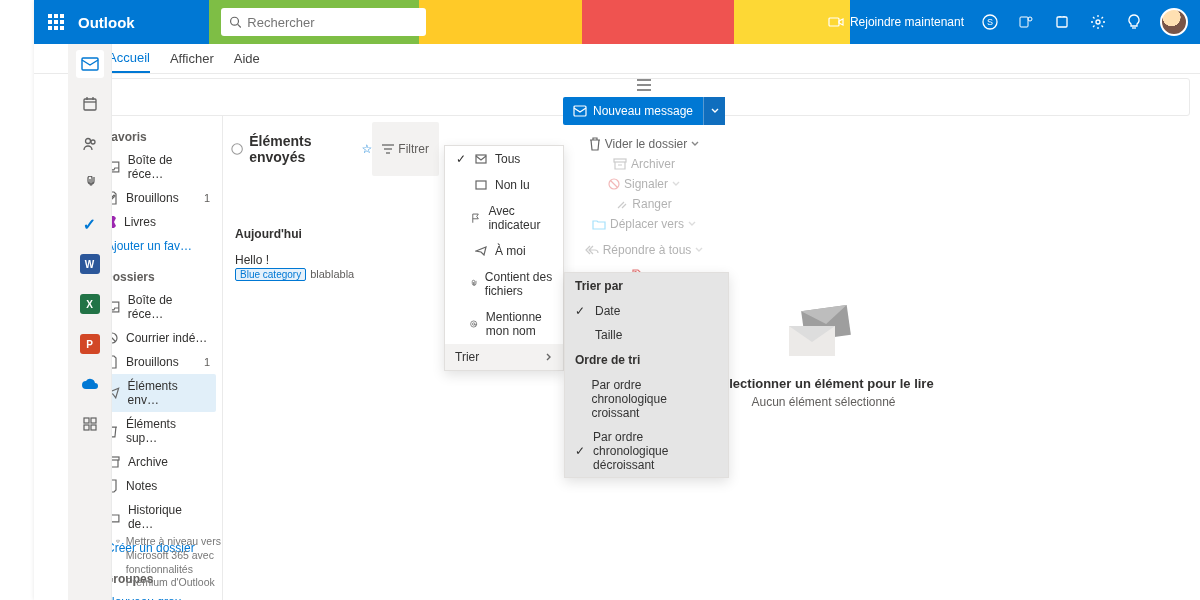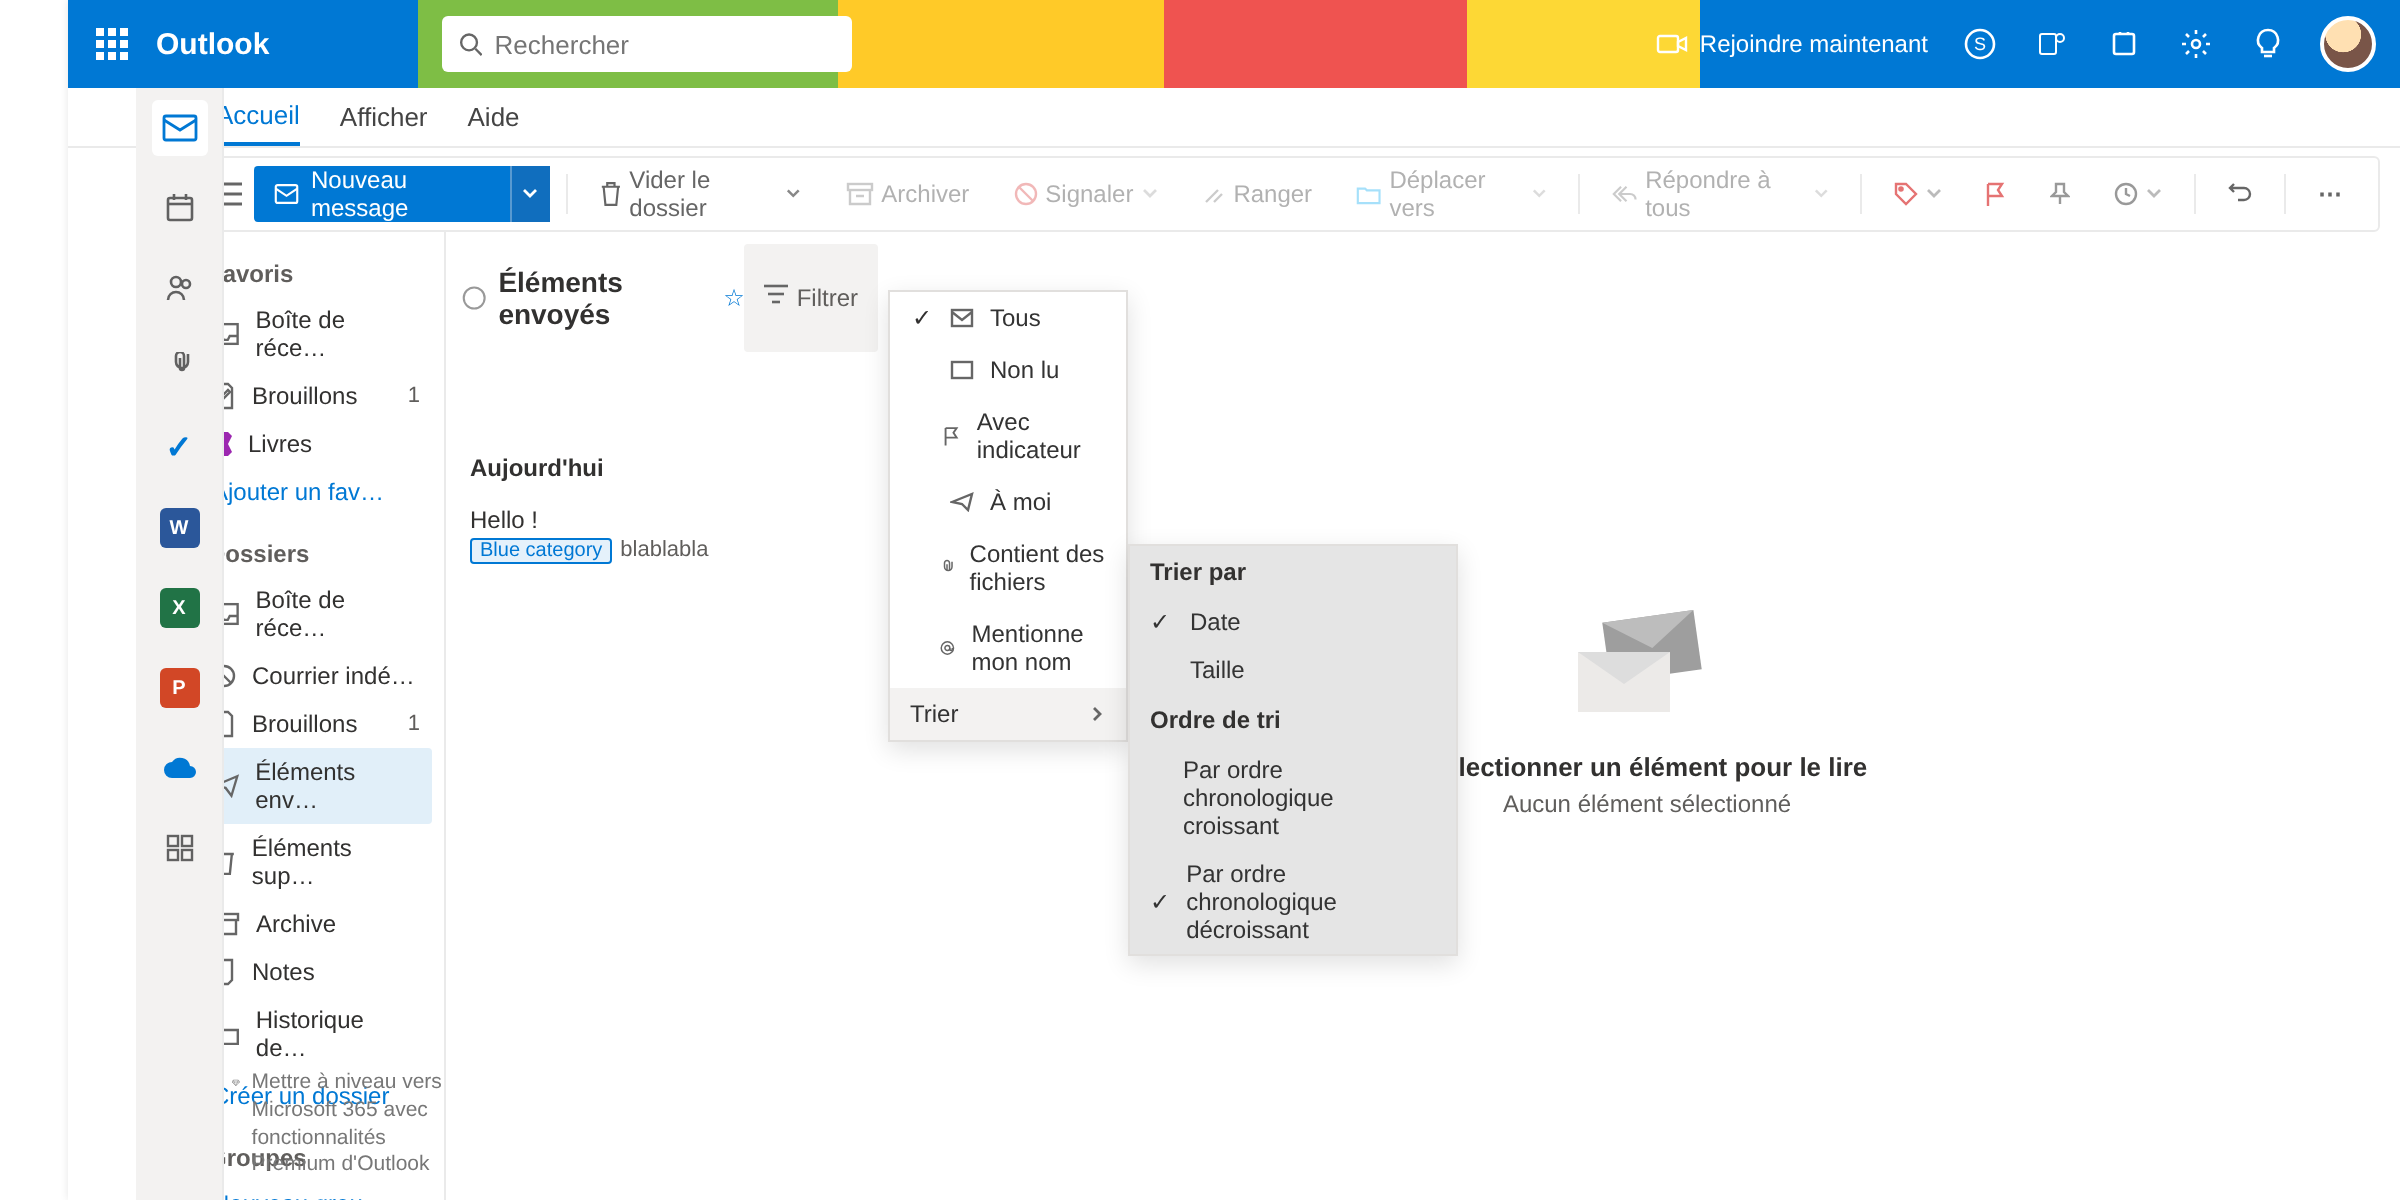--- a/index.html
+++ b/index.html
@@ -20,21 +20,21 @@
 
 .topright{margin-left:auto;display:flex;align-items:center;gap:16px;padding-right:12px;}
 .topright .iconbtn{width:20px;height:20px;display:flex;align-items:center;justify-content:center;color:#fff;}
 .joinnow{display:flex;align-items:center;gap:6px;font-size:12px;}
 .avatar{width:28px;height:28px;border-radius:50%;border:2px solid #fff;background:radial-gradient(circle at 40% 30%, #ffe0b2 0 40%, #795548 41% 100%);}
 
 .tabs{display:flex;align-items:center;gap:20px;padding:0 0 0 74px;height:30px;border-bottom:1px solid #eaeaea;font-size:13px;}
 .tabs .tab{padding:6px 0;color:#444;cursor:pointer;}
 .tabs .tab.active{color:#0078d4;border-bottom:2px solid #0078d4;font-weight:500;}
 
-.toolbar{display:flex;align-items:center;height:38px;border-bottom:1px solid #eaeaea;padding:0 8px;gap:6px;font-size:12px;color:#666; margin-left:64px; border:1px solid #eaeaea; border-radius:3px; margin-right:10px; margin-top:4px;}
+.toolbar{display:flex;align-items:center;height:38px;border-bottom:1px solid #eaeaea;padding:0 8px;gap:6px;font-size:12px;color:#666; margin-left:64px; border:1px solid #eaeaea; border-radius:3px; margin-right:10px; margin-top:4px;flex-direction:column;}
 .hamburger{color:#666;}
 .newmsg{display:flex;align-items:center;background:#0078d4;color:#fff;border-radius:2px;height:28px;}
 .newmsg .main{padding:0 10px;display:flex;align-items:center;gap:6px;}
 .newmsg .dd{background:#106ebe;border-left:1px solid rgba(255,255,255,.3);width:22px;height:28px;display:flex;align-items:center;justify-content:center;}
 .toolbtn{display:flex;align-items:center;gap:4px;padding:0 8px;color:#666;}
 .toolbtn.disabled{opacity:.5;}
 .sep{width:1px;height:20px;background:#eaeaea;margin:0 2px;}
 .dots{letter-spacing:2px;font-weight:700;}
 
 .main{display:flex;height:calc(600px - 44px - 30px - 42px);}
@@ -49,21 +49,21 @@
 .sec-head svg{width:10px;height:10px;}
 .folder{display:flex;align-items:center;gap:8px;padding:5px 6px 5px 22px;cursor:pointer;border-radius:2px;}
 .folder.active{background:#e1eff9;}
 .folder .cnt{margin-left:auto;color:#605e5c;font-size:11px;}
 .linklike{color:#0078d4;padding:5px 6px 5px 22px;cursor:pointer;}
 
 .maillist{width:225px;border-left:1px solid #eaeaea;border-right:0;}
 .ml-head{display:flex;align-items:center;padding:6px 8px;border-bottom:0;}
 .ml-head .title{font-weight:600;color:#323130;font-size:14px;margin-left:6px;}
 .ml-head .star{color:#0078d4;margin-left:6px;}
-.filterbtn{margin-left:auto;display:flex;gap:4px;color:#605e5c;background:#f3f2f1;padding:20px 10px;border-radius:2px;font-size:12px;}
+.filterbtn{margin-left:auto;display:flex;align-items:center;gap:4px;color:#605e5c;background:#f3f2f1;padding:20px 10px;border-radius:2px;font-size:12px;}
 .dayhdr{padding:6px 12px;font-size:12px;font-weight:600;color:#323130;margin-top:39px;}
 .mailitem{padding:6px 12px;}
 .mailitem .subj{font-size:12px;color:#323130;}
 .tag{display:inline-block;border:1px solid #0078d4;color:#0078d4;font-size:10px;padding:0 4px;border-radius:2px;margin-right:4px;background:#e5f1fb;}
 .preview{color:#605e5c;font-size:11px;}
 
 .filtermenu{position:absolute;left:410px;top:145px;width:120px;background:#fff;border:1px solid #e1dfdd;box-shadow:0 4px 12px rgba(0,0,0,.12);font-size:12px;z-index:10;}
 .filtermenu .fi{display:flex;align-items:center;gap:8px;padding:6px 10px;cursor:pointer;}
 .filtermenu .fi .chk{width:12px;text-align:center;color:#323130;}
 .filtermenu .fi.sort{justify-content:space-between;background:#f3f2f1;}

